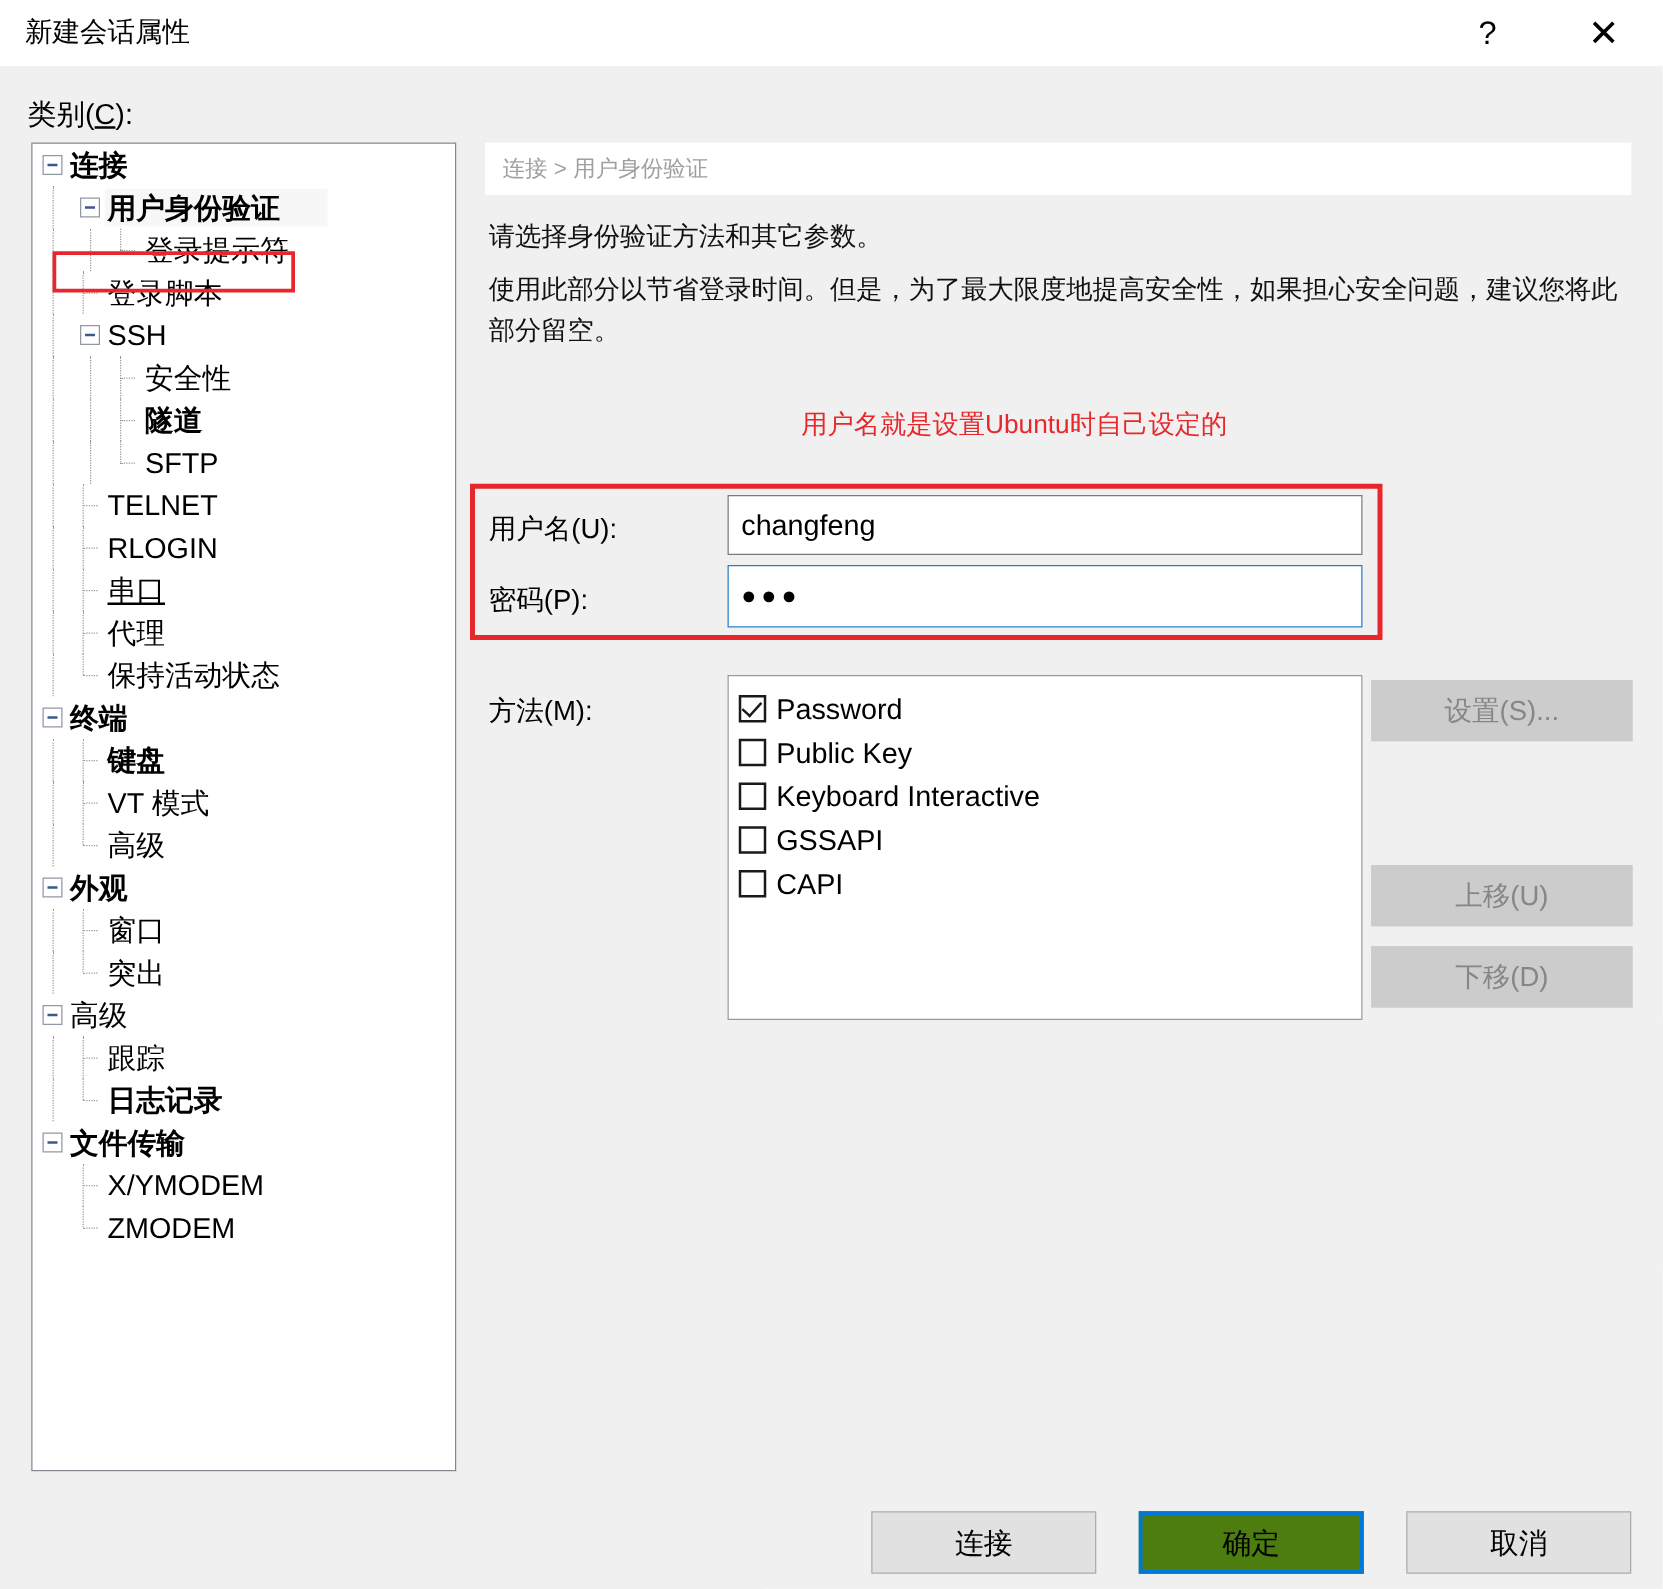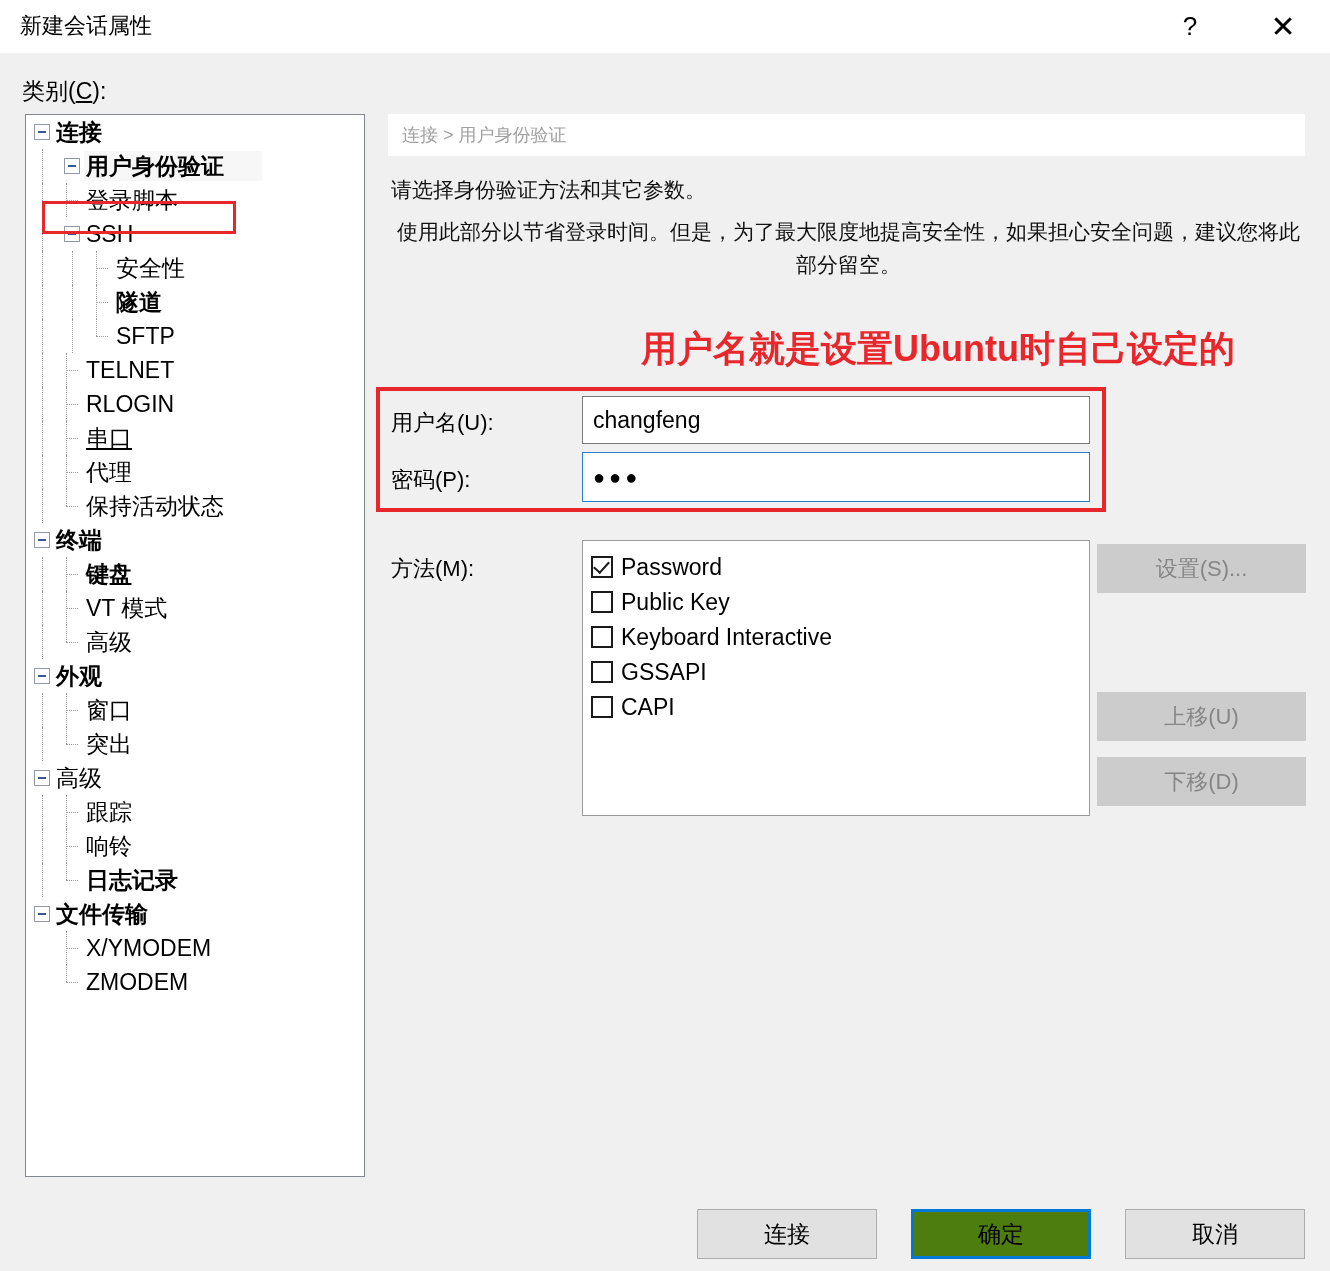--- a/index.html
+++ b/index.html
@@ -26,21 +26,20 @@
     display: flex; align-items: center; justify-content: center;
     font-size: 27px; color: #000000; cursor: default;
   }
   #help-btn { left: 1160px; font-size: 26px; }
   #close-btn { left: 1253px; font-size: 30px; font-weight: 300; }
 
   
   #dialog-body {
     position: absolute; left: 0; top: 53px; width: 1330px; height: 1218px;
     background: #f0f0f0;
-    text-align: center;
   }
 
   
   #category-label {
     position: absolute; left: 22px; top: 23px;
     font-size: 23px; color: #000000; white-space: nowrap;
   }
   .ul { text-decoration: underline; }
 
   
@@ -101,21 +100,21 @@
   .desc {
     position: absolute; left: 391px;
     font-size: 21px; color: #111111; line-height: 33px;
   }
   #desc1 { top: 120px; }
   #desc2 { top: 162px; width: 915px; }
 
   
   #annotation {
     position: absolute; left: 641px; top: 272px;
-    font-size: 36px; font-weight: bold; color: #e8272c;
+    font-size: 21px; font-weight: normal; color: #e8272c;
     white-space: nowrap; letter-spacing: 0px;
   }
 
   
   #cred-redbox {
     position: absolute; left: 376px; top: 334px;
     width: 730px; height: 125px;
     border: 4px solid #e8272c; pointer-events: none;
   }
   .field-label {
@@ -210,20 +209,27 @@
           <div class="toggle" style="left: 8px; top: 9px;"></div>
           <div class="tree-label bold" style="position: absolute; left: 30px; top: 0px;">连接</div>
         </div>
         <div class="tree-row">
           <div id="sel-hl" style="left: 58px; width: 178px;"></div>
           <div class="toggle" style="left: 38px; top: 9px;"></div>
           <div class="guide" style="left: 16px; top: 0px; height: 34px;"></div>
           <div class="tree-label bold" style="position: absolute; left: 60px; top: 0px;">用户身份验证</div>
         </div>
         <div class="tree-row">
+          <div class="elbow" style="left: 70px; top: 17px;"></div>
+          <div class="guide" style="left: 70px; top: 0px; height: 17px;"></div>
+          <div class="guide" style="left: 16px; top: 0px; height: 34px;"></div>
+          <div class="guide" style="left: 46px; top: 0px; height: 34px;"></div>
+          <div class="tree-label" style="position: absolute; left: 90px; top: 0px;">登录提示符</div>
+        </div>
+        <div class="tree-row">
           <div class="elbow" style="left: 40px; top: 17px;"></div>
           <div class="guide" style="left: 40px; top: 0px; height: 34px;"></div>
           <div class="guide" style="left: 16px; top: 0px; height: 34px;"></div>
           <div class="tree-label" style="position: absolute; left: 60px; top: 0px;">登录脚本</div>
         </div>
         <div class="tree-row">
           <div class="toggle" style="left: 38px; top: 9px;"></div>
           <div class="guide" style="left: 16px; top: 0px; height: 34px;"></div>
           <div class="tree-label" style="position: absolute; left: 60px; top: 0px;">SSH</div>
         </div>
@@ -318,26 +324,20 @@
         </div>
         <div class="tree-row">
           <div class="toggle" style="left: 8px; top: 9px;"></div>
           <div class="tree-label" style="position: absolute; left: 30px; top: 0px;">高级</div>
         </div>
         <div class="tree-row">
           <div class="elbow" style="left: 40px; top: 17px;"></div>
           <div class="guide" style="left: 40px; top: 0px; height: 34px;"></div>
           <div class="guide" style="left: 16px; top: 0px; height: 34px;"></div>
           <div class="tree-label" style="position: absolute; left: 60px; top: 0px;">跟踪</div>
-        </div>
-        <div class="tree-row">
-          <div class="elbow" style="left: 40px; top: 17px;"></div>
-          <div class="guide" style="left: 40px; top: 0px; height: 34px;"></div>
-          <div class="guide" style="left: 16px; top: 0px; height: 34px;"></div>
-          <div class="tree-label" style="position: absolute; left: 60px; top: 0px;">响铃</div>
         </div>
         <div class="tree-row">
           <div class="elbow" style="left: 40px; top: 17px;"></div>
           <div class="guide" style="left: 40px; top: 0px; height: 17px;"></div>
           <div class="guide" style="left: 16px; top: 0px; height: 34px;"></div>
           <div class="tree-label bold" style="position: absolute; left: 60px; top: 0px;">日志记录</div>
         </div>
         <div class="tree-row">
           <div class="toggle" style="left: 8px; top: 9px;"></div>
           <div class="tree-label bold" style="position: absolute; left: 30px; top: 0px;">文件传输</div>

